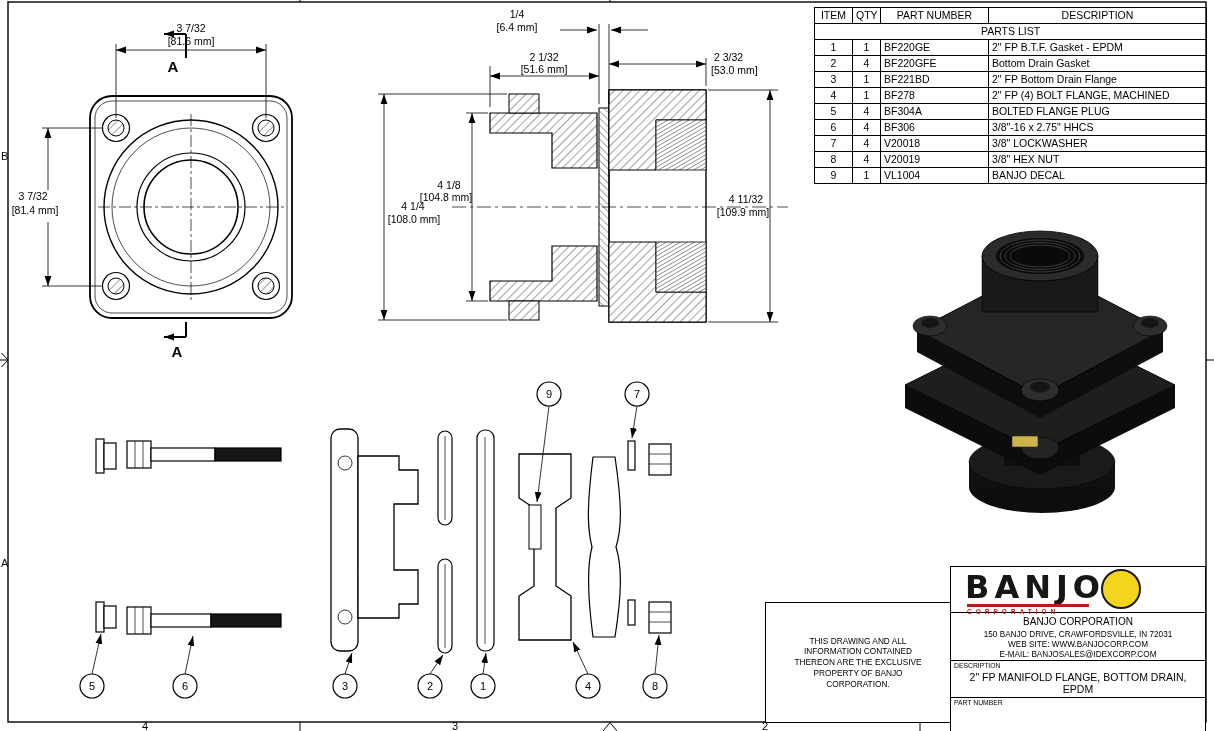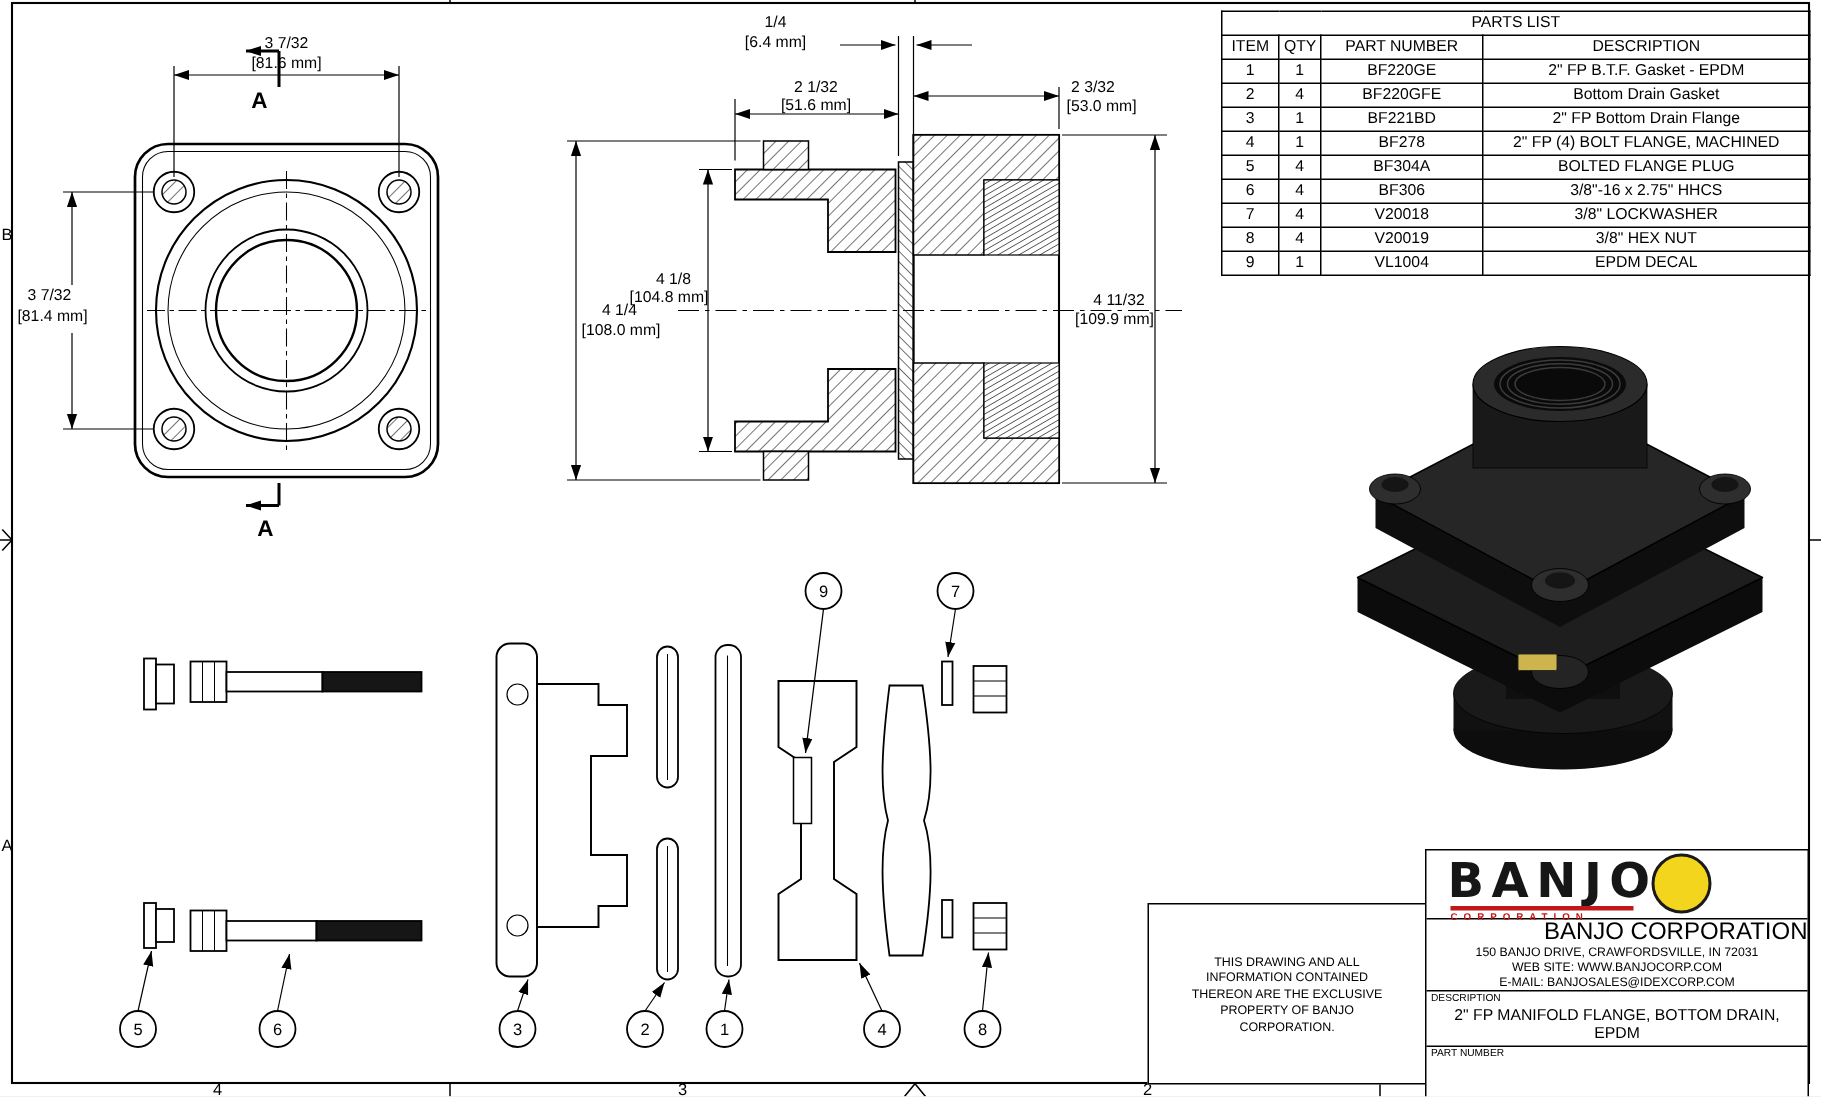--- a/index.html
+++ b/index.html
@@ -4,41 +4,41 @@
 <style>
   html,body{margin:0;padding:0;background:#e8e8e8;}
   .sheet{position:relative;width:1214px;height:731px;background:#fff;overflow:hidden;
          font-family:"Liberation Sans",sans-serif;color:#000;}
   svg.drawing{position:absolute;left:0;top:0;font-family:"Liberation Sans",sans-serif;}
 
   
   .parts-list{position:absolute;left:814px;top:7px;width:392px;}
   .parts-list table{border-collapse:collapse;width:100%;font-size:10.5px;table-layout:fixed;}
   .parts-list th,.parts-list td{border:1px solid #000;padding:0 3px;height:15px;line-height:15px;
-      white-space:nowrap;overflow:hidden;font-weight:normal;text-align:center;}
+      white-space:nowrap;overflow:hidden;font-weight:normal;}
   .parts-list th{text-align:center;}
   .parts-list td.ctr{text-align:center;}
   .pl-title{height:12px;line-height:12px;text-align:center;}
 
   
   .disclaimer{position:absolute;left:765px;top:602px;width:186px;height:121px;border:1.6px solid #000;
       box-sizing:border-box;background:#fff;display:flex;flex-direction:column;justify-content:center;
       gap:11px;padding:4px 23px;font-size:8.3px;line-height:1.3;text-align:center;}
 
   
   .title-block{position:absolute;left:950px;top:554px;width:256px;height:167px;border:1.6px solid #000;
       box-sizing:border-box;background:#fff;display:flex;flex-direction:column;margin-top:12px;}
   .tb-logo{position:relative;height:45px;flex:none;border-bottom:1px solid #000;}
   .logo-circle{position:absolute;left:150px;top:2px;width:40px;height:40px;border-radius:50%;
       background:#f4d51d;border:2px solid #1a1a1a;box-sizing:border-box;}
   .logo-word{position:absolute;left:14px;top:1px;font-size:32px;font-weight:bold;letter-spacing:5px;
       color:#161616;font-family:"DejaVu Sans",sans-serif;}
   .logo-sub{position:absolute;left:16px;top:37px;width:122px;border-top:3px solid #c11818;color:#c11818;
       font-size:6.5px;font-weight:bold;letter-spacing:4px;padding-top:1px;}
-  .tb-company{font-size:16px;text-align:right;line-height:16px;flex:none;margin-top:1px;}
+  .tb-company{font-size:10px;text-align:center;line-height:16px;flex:none;margin-top:1px;}
   .tb-line{font-size:8.2px;text-align:center;line-height:10px;flex:none;}
   .tb-sec{border-top:1px solid #000;flex:none;padding:1px 3px;}
   .tb-sec.grow{flex:1;}
   .tb-label{font-size:6.8px;line-height:8px;text-align:left;}
   .tb-desc{font-size:10.5px;text-align:center;line-height:12px;padding:1px 14px;}
   .tb-pn{font-size:11px;text-align:center;line-height:14px;padding-top:6px;}
 </style>
 </head>
 <body>
 
@@ -353,28 +353,28 @@
 <div class="parts-list">
   <table>
     <colgroup>
           <col style="width:38px">
           <col style="width:28px">
           <col style="width:108px">
           <col style="width:218px">
         </colgroup>
     <thead>
       <tr>
-        <th colspan="4" class="pl-title">PARTS LIST</th>
-      </tr>
-      <tr>
         <th>ITEM</th>
         <th>QTY</th>
         <th>PART NUMBER</th>
         <th>DESCRIPTION</th>
       </tr>
+      <tr>
+        <th colspan="4" class="pl-title">PARTS LIST</th>
+      </tr>
     </thead>
     <tbody>
       <tr>
             <td class="ctr">1</td>
             <td class="ctr">1</td>
             <td>BF220GE</td>
             <td>2" FP B.T.F. Gasket - EPDM</td>
           </tr>
       <tr>
             <td class="ctr">2</td>
@@ -415,21 +415,21 @@
       <tr>
             <td class="ctr">8</td>
             <td class="ctr">4</td>
             <td>V20019</td>
             <td>3/8" HEX NUT</td>
           </tr>
       <tr>
             <td class="ctr">9</td>
             <td class="ctr">1</td>
             <td>VL1004</td>
-            <td>EPDM DECAL</td>
+            <td>BANJO DECAL</td>
           </tr>
     </tbody>
   </table>
 </div>
 
 <div class="disclaimer">
   <div>THIS DRAWING AND ALL INFORMATION CONTAINED THEREON ARE THE EXCLUSIVE PROPERTY OF BANJO CORPORATION.</div>
 </div>
 
 <div class="title-block">

